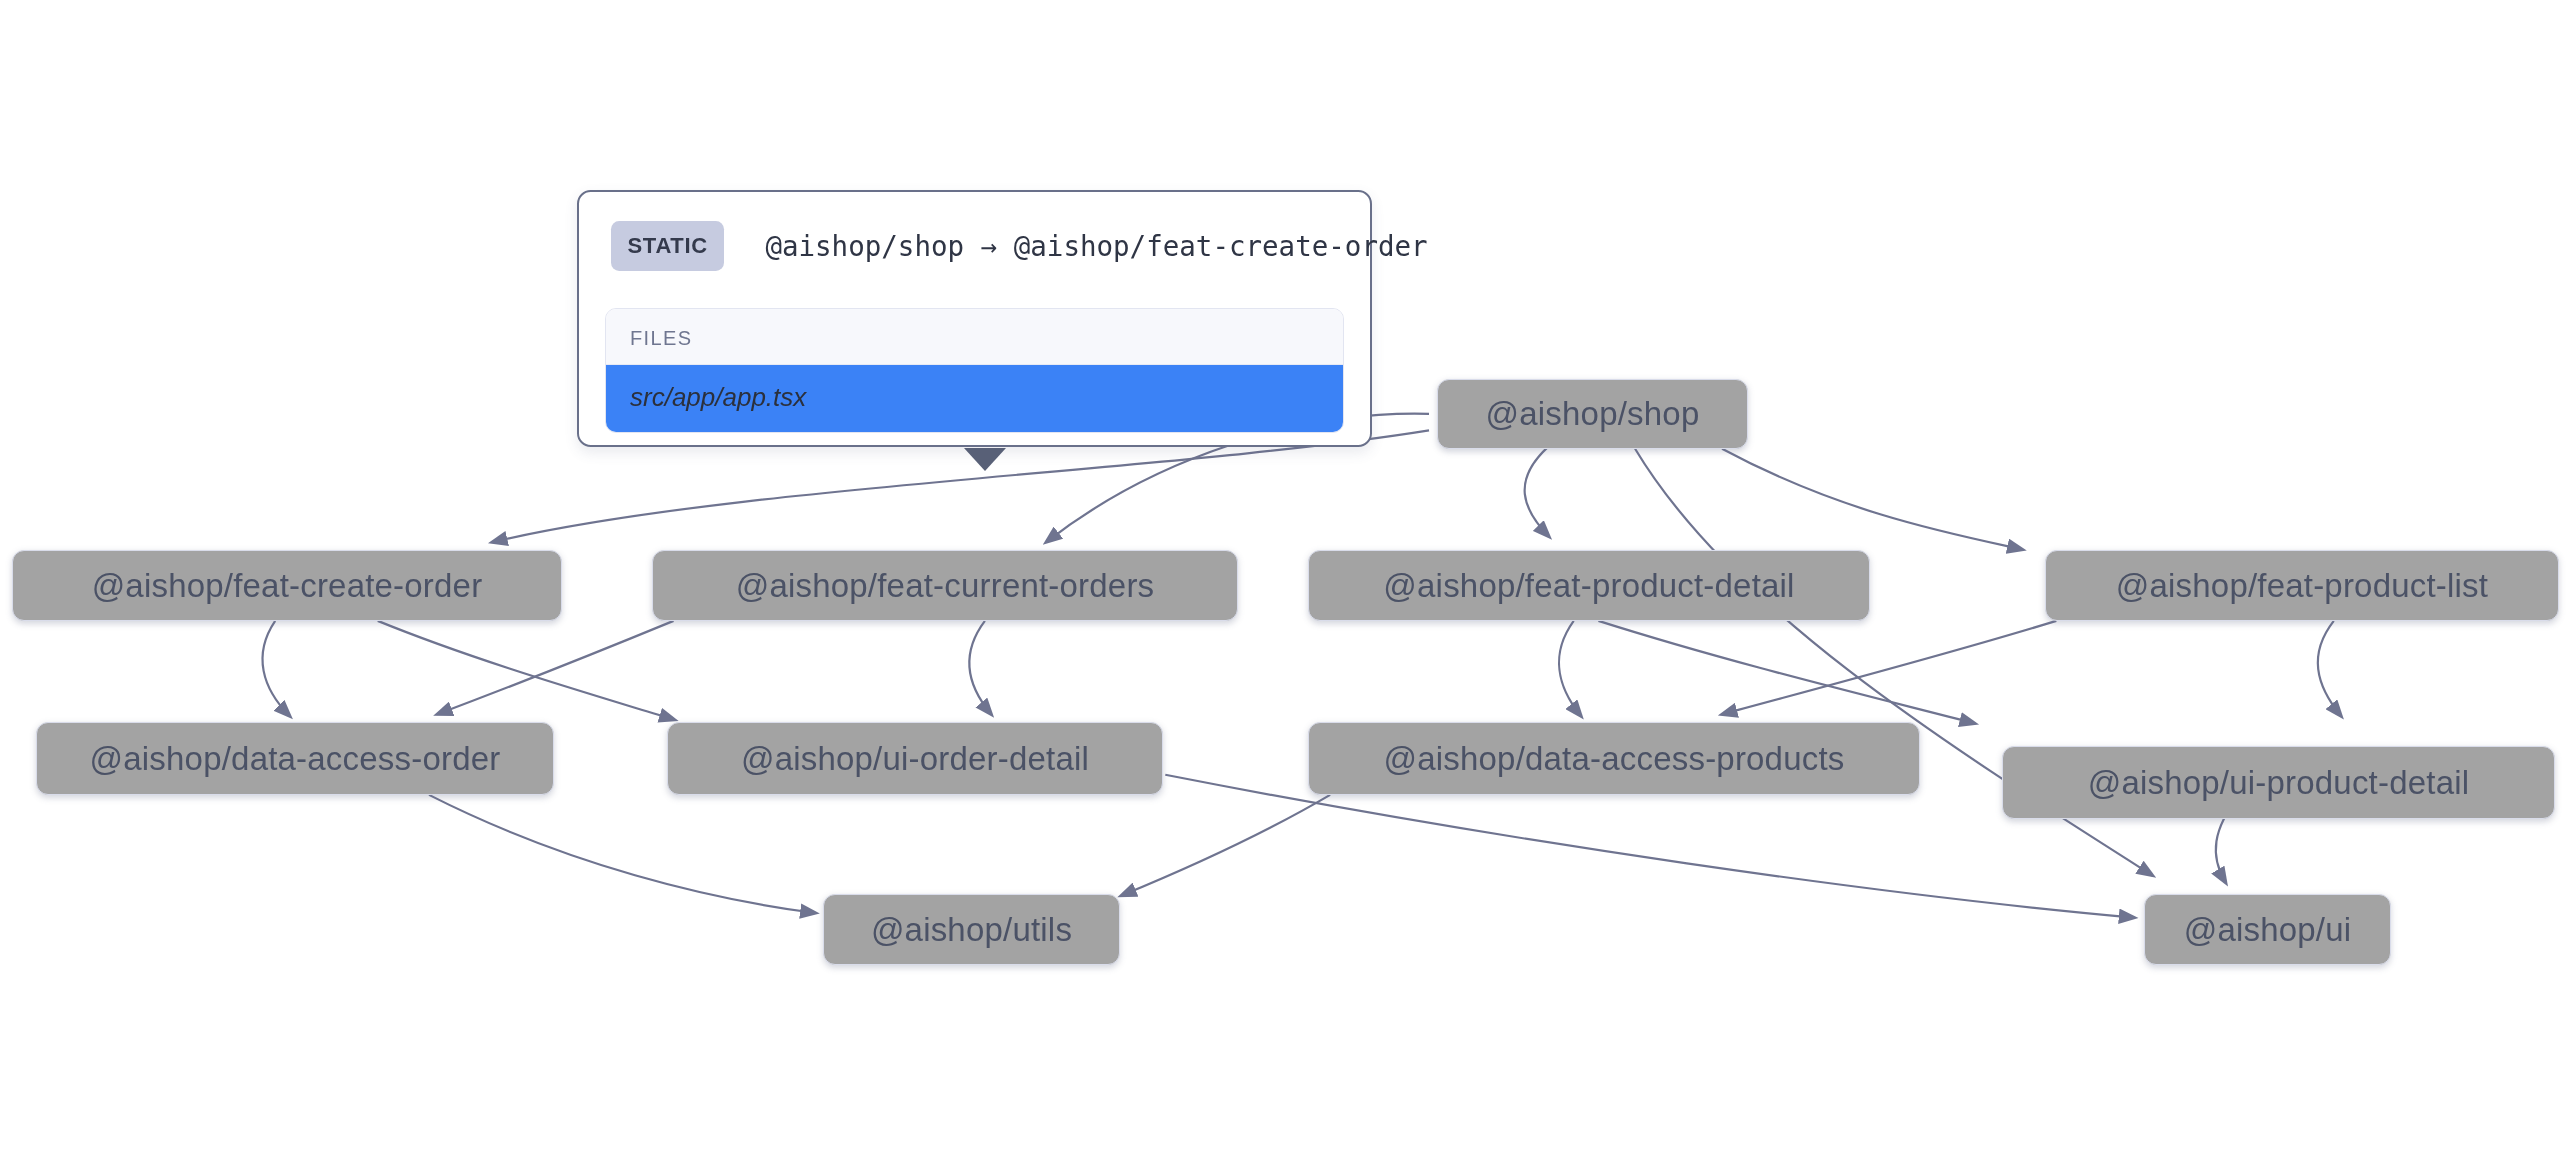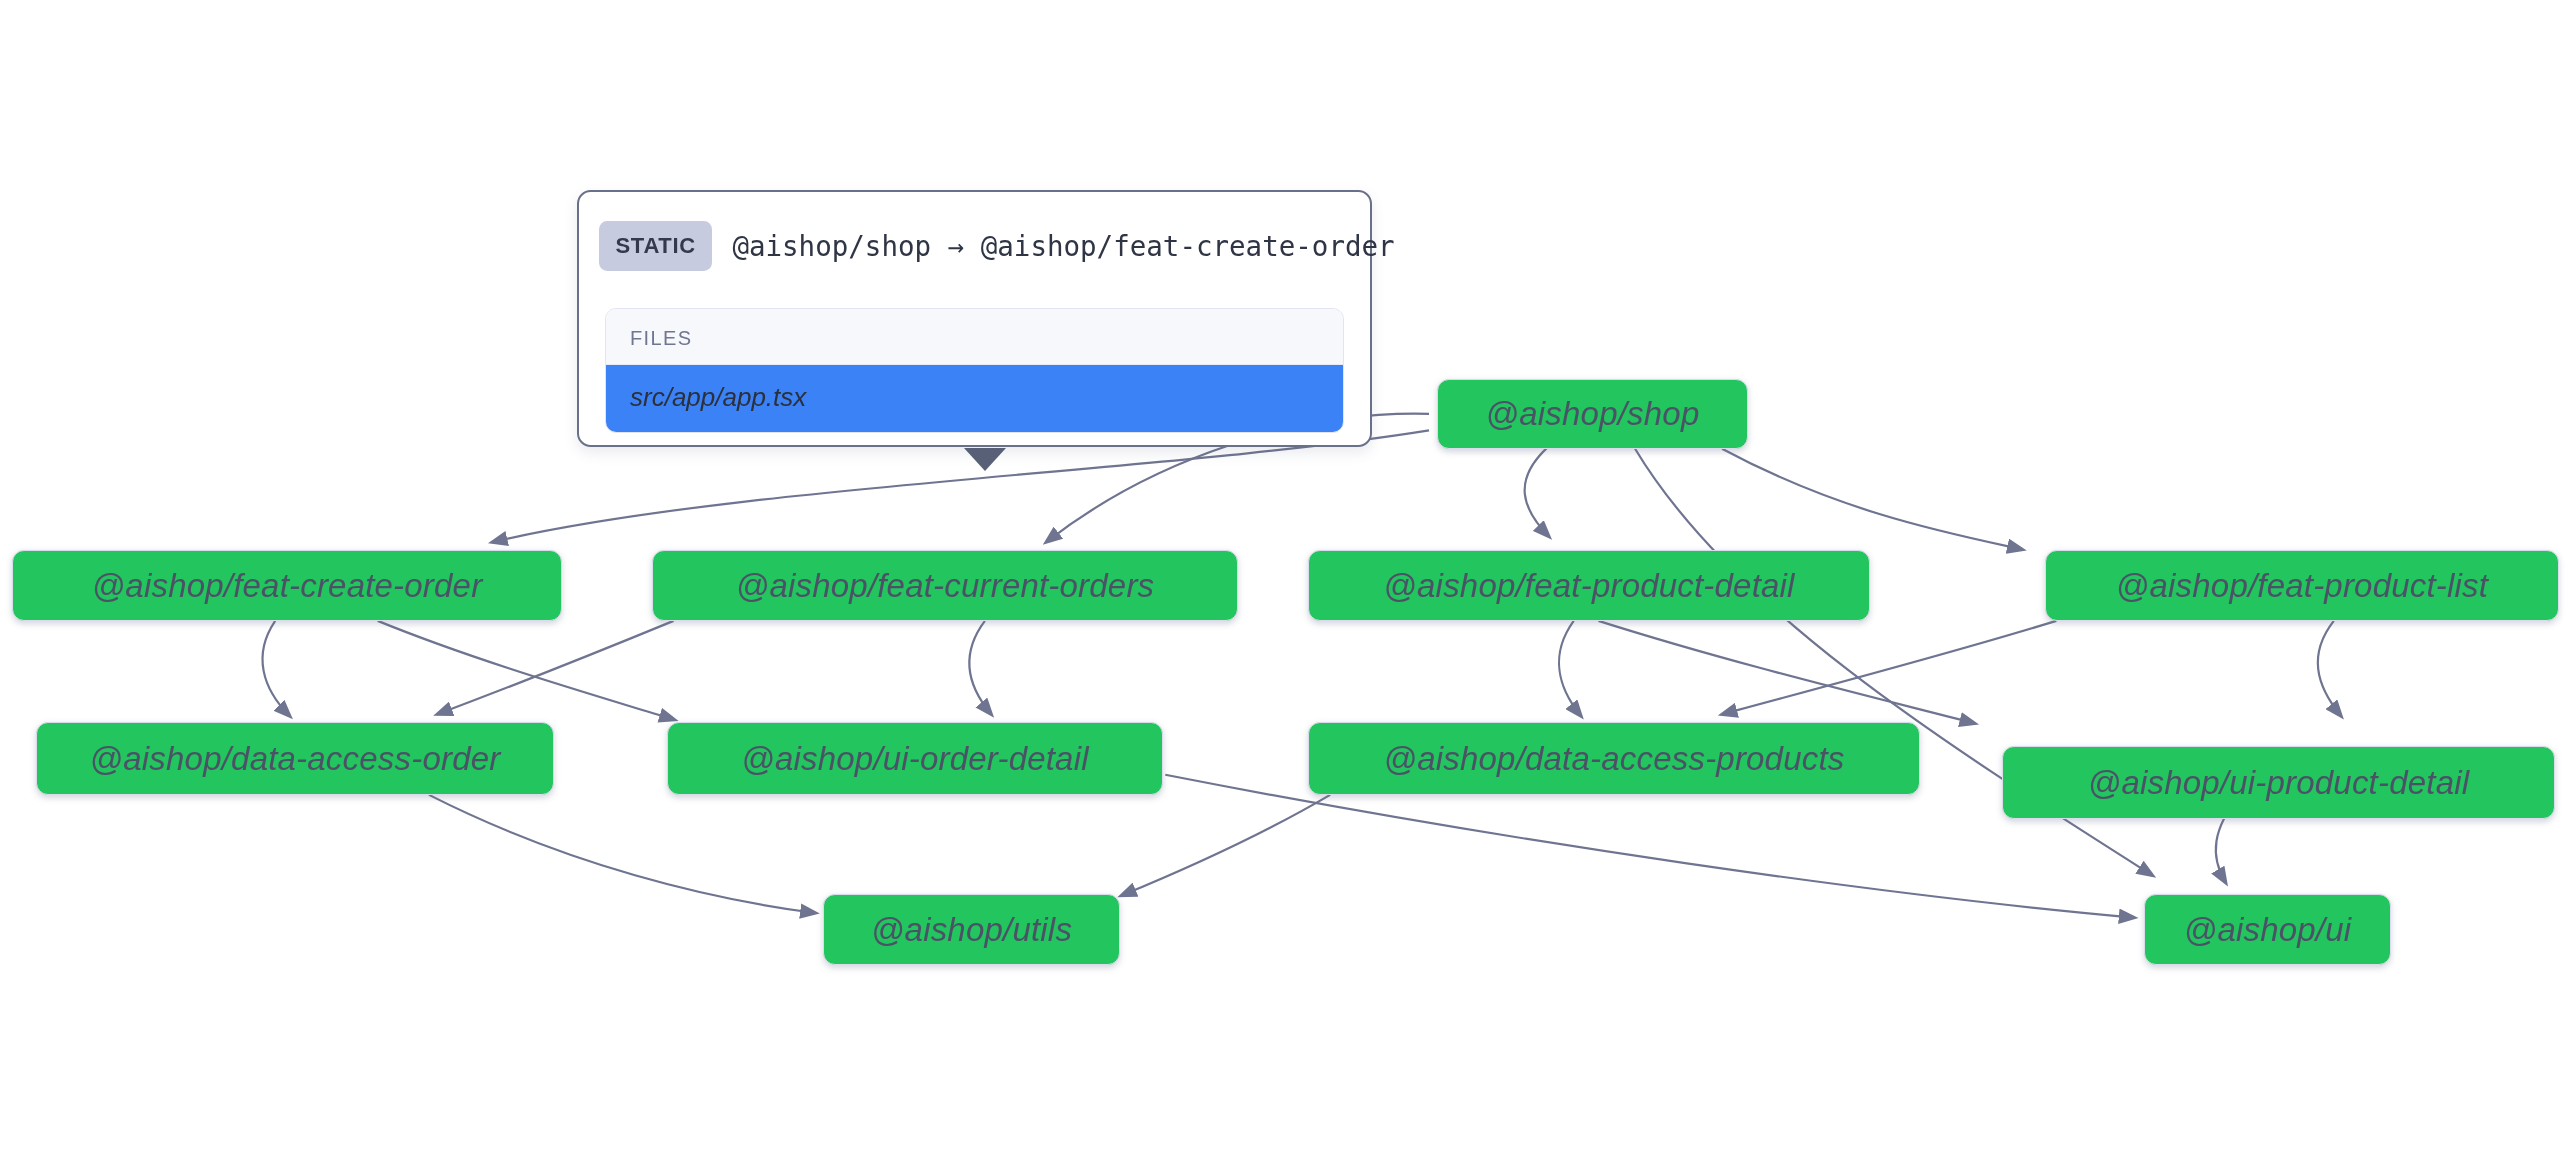--- a/index.html
+++ b/index.html
@@ -6,38 +6,38 @@
   body{
     width:2576px;height:1163px;background:#ffffff;overflow:hidden;
     font-family:"Liberation Sans", sans-serif;
   }
   .canvas{position:relative;width:2576px;height:1163px;}
   svg.edges{position:absolute;left:0;top:0;width:2576px;height:1163px;}
   svg.edges path.edge{fill:none;stroke:#6f7490;stroke-width:2.4px;}
 
   .node{
     position:absolute;display:flex;align-items:center;justify-content:center;
-    background:#22c55e;border:0.9px solid #d9dcea;border-radius:12px;
+    background:#a3a3a3;border:0.9px solid #d9dcea;border-radius:12px;
     color:#4b5266;font-size:33px;letter-spacing:0.2px;white-space:nowrap;
     box-shadow:0 2.7px 6.4px rgba(99,108,138,.28);
-    box-sizing:border-box;cursor:pointer;font-style:italic;
+    box-sizing:border-box;cursor:pointer;
   }
 
   .tooltip{
     position:absolute;left:577px;top:190px;width:795px;height:257px;
     background:#ffffff;border:2.3px solid #69708a;border-radius:13.7px;
     box-sizing:border-box;box-shadow:0 5.5px 13px rgba(80,90,120,.12);
   }
   .tooltip .pointer{
     position:absolute;left:385px;top:256px;width:0;height:0;
     border-left:21px solid transparent;border-right:21px solid transparent;
     border-top:23px solid #586077;
   }
   .tt-header{
-    display:flex;align-items:center;gap:20px;height:108px;padding:0 20px;
+    display:flex;align-items:center;gap:41px;height:108px;padding:0 32px;
   }
   .tt-badge{
     background:#c6cbe0;color:#343a4c;border-radius:8.2px;
     font-size:22px;font-weight:bold;letter-spacing:0.7px;
     padding:12px 16.5px;flex:0 0 auto;
   }
   .tt-edge-label{
     font-family:"DejaVu Sans Mono", monospace;
     font-size:27.5px;color:#2f3545;white-space:nowrap;
   }

